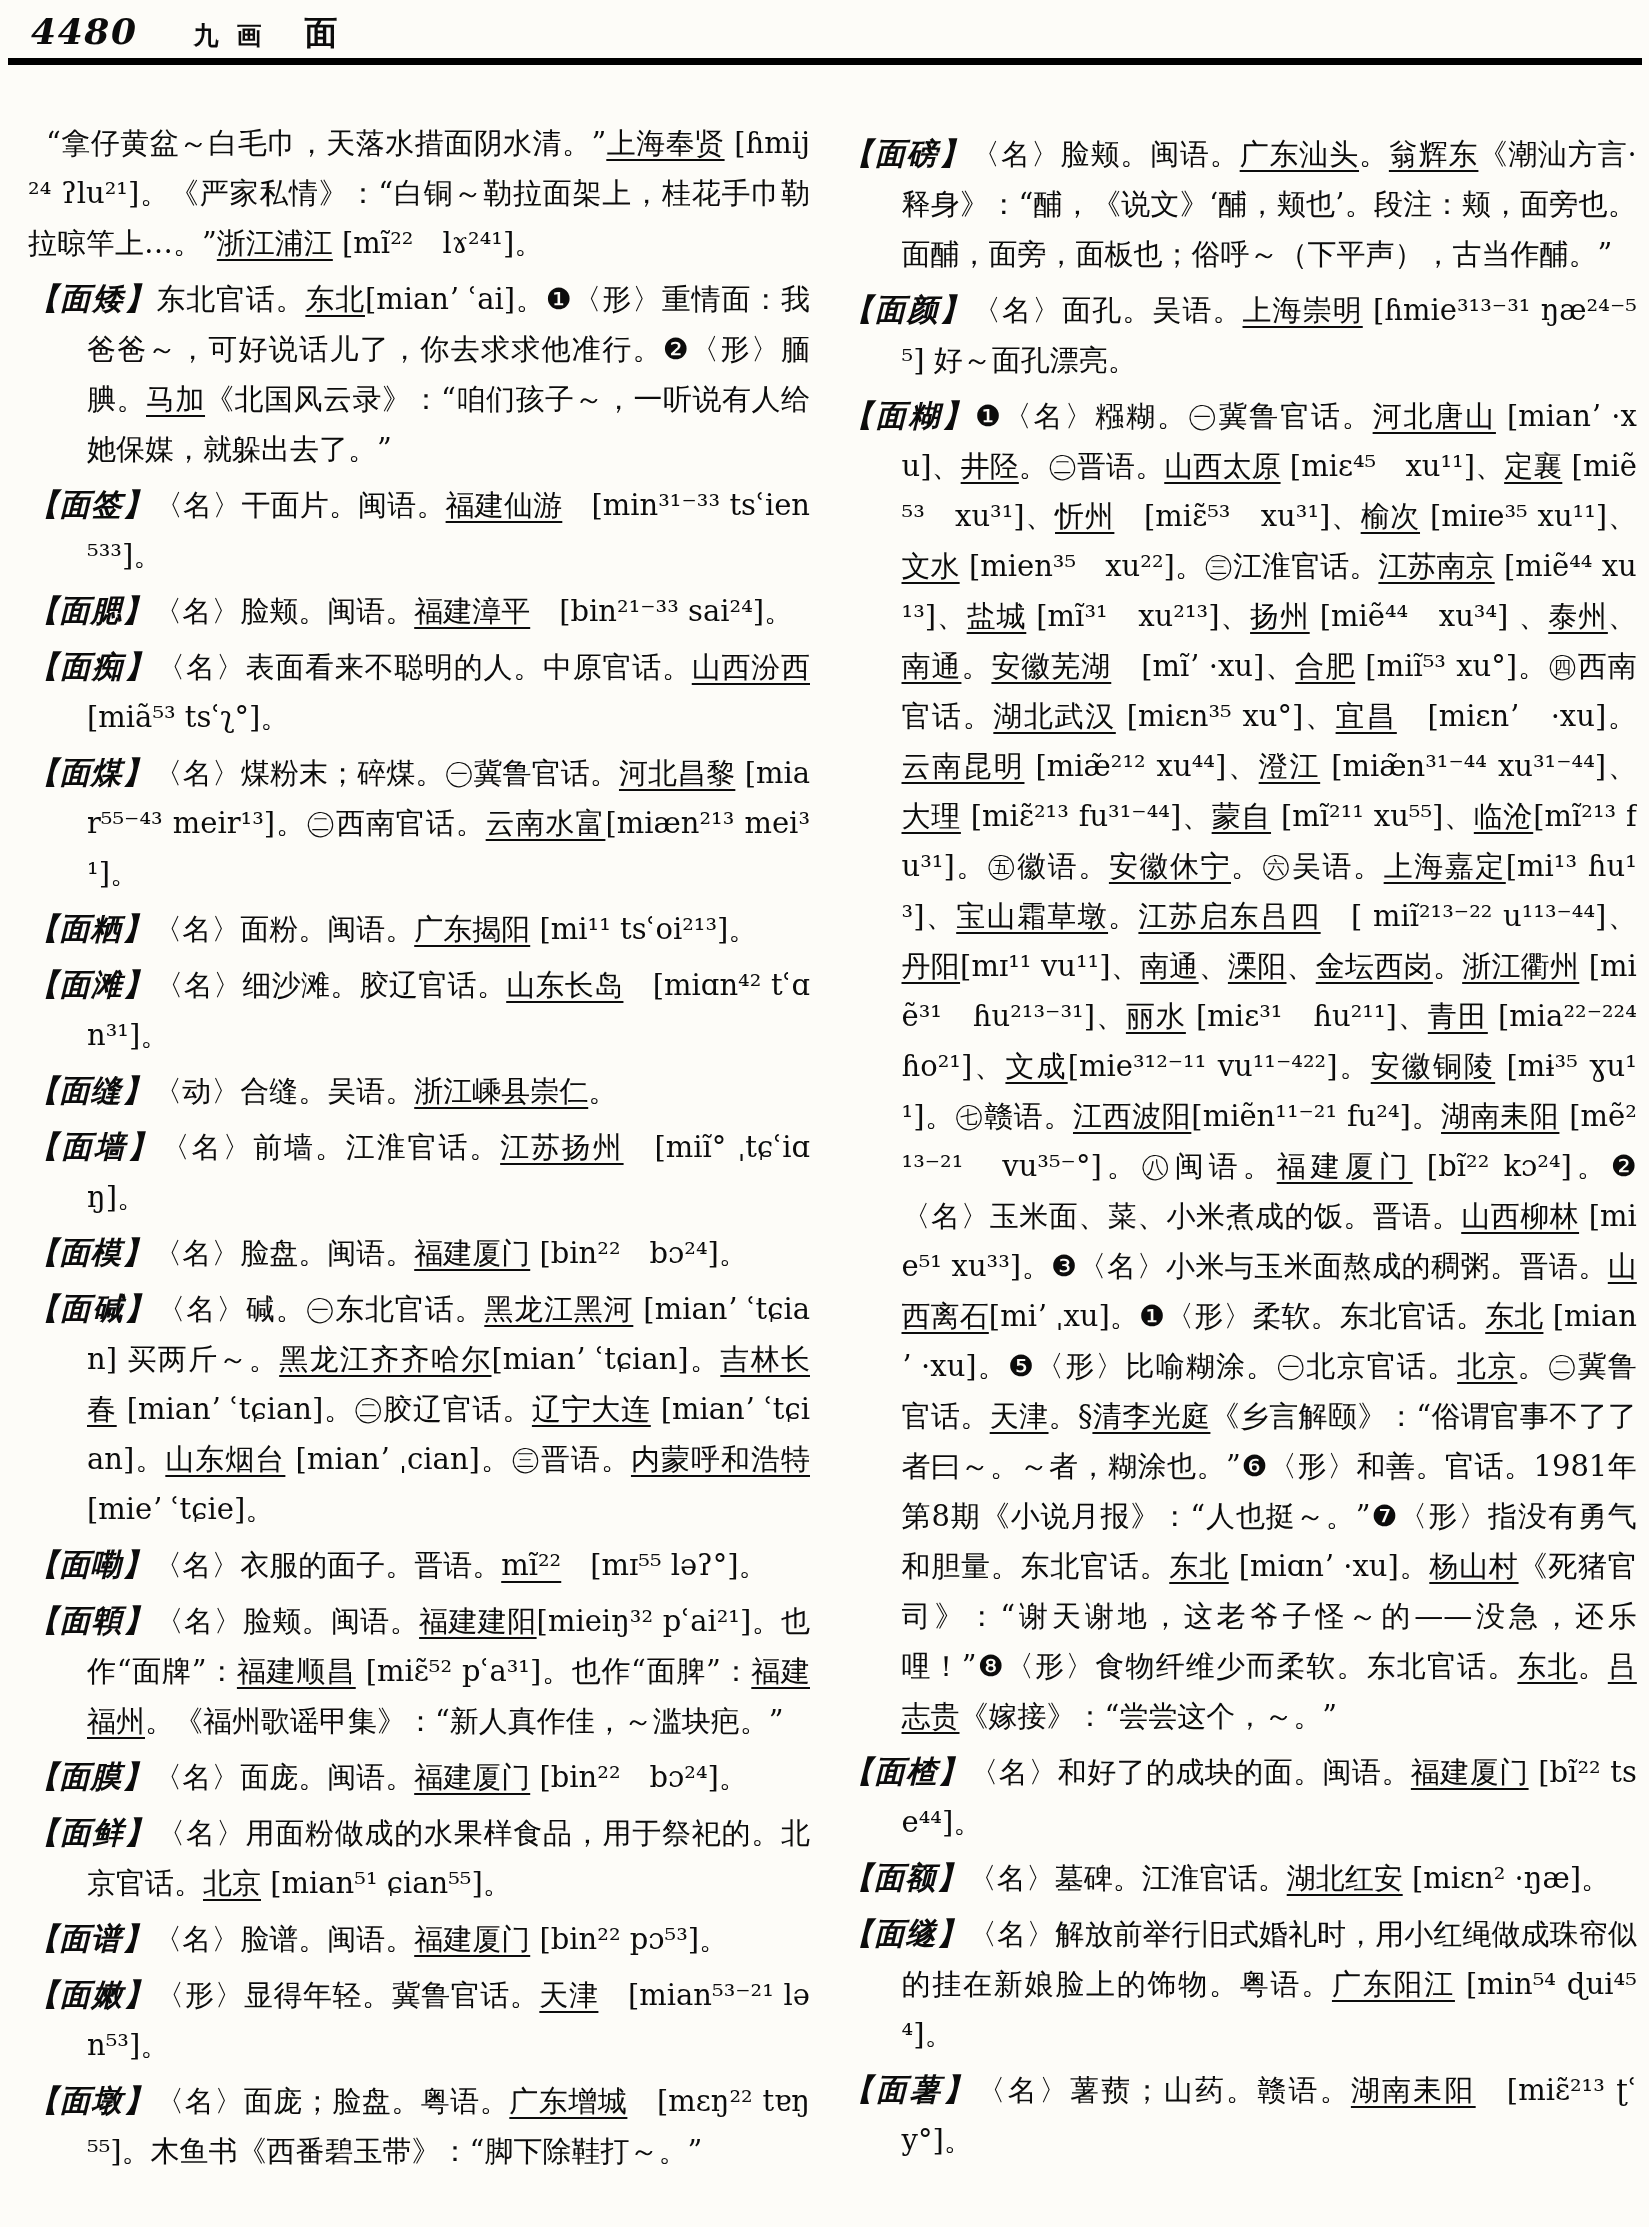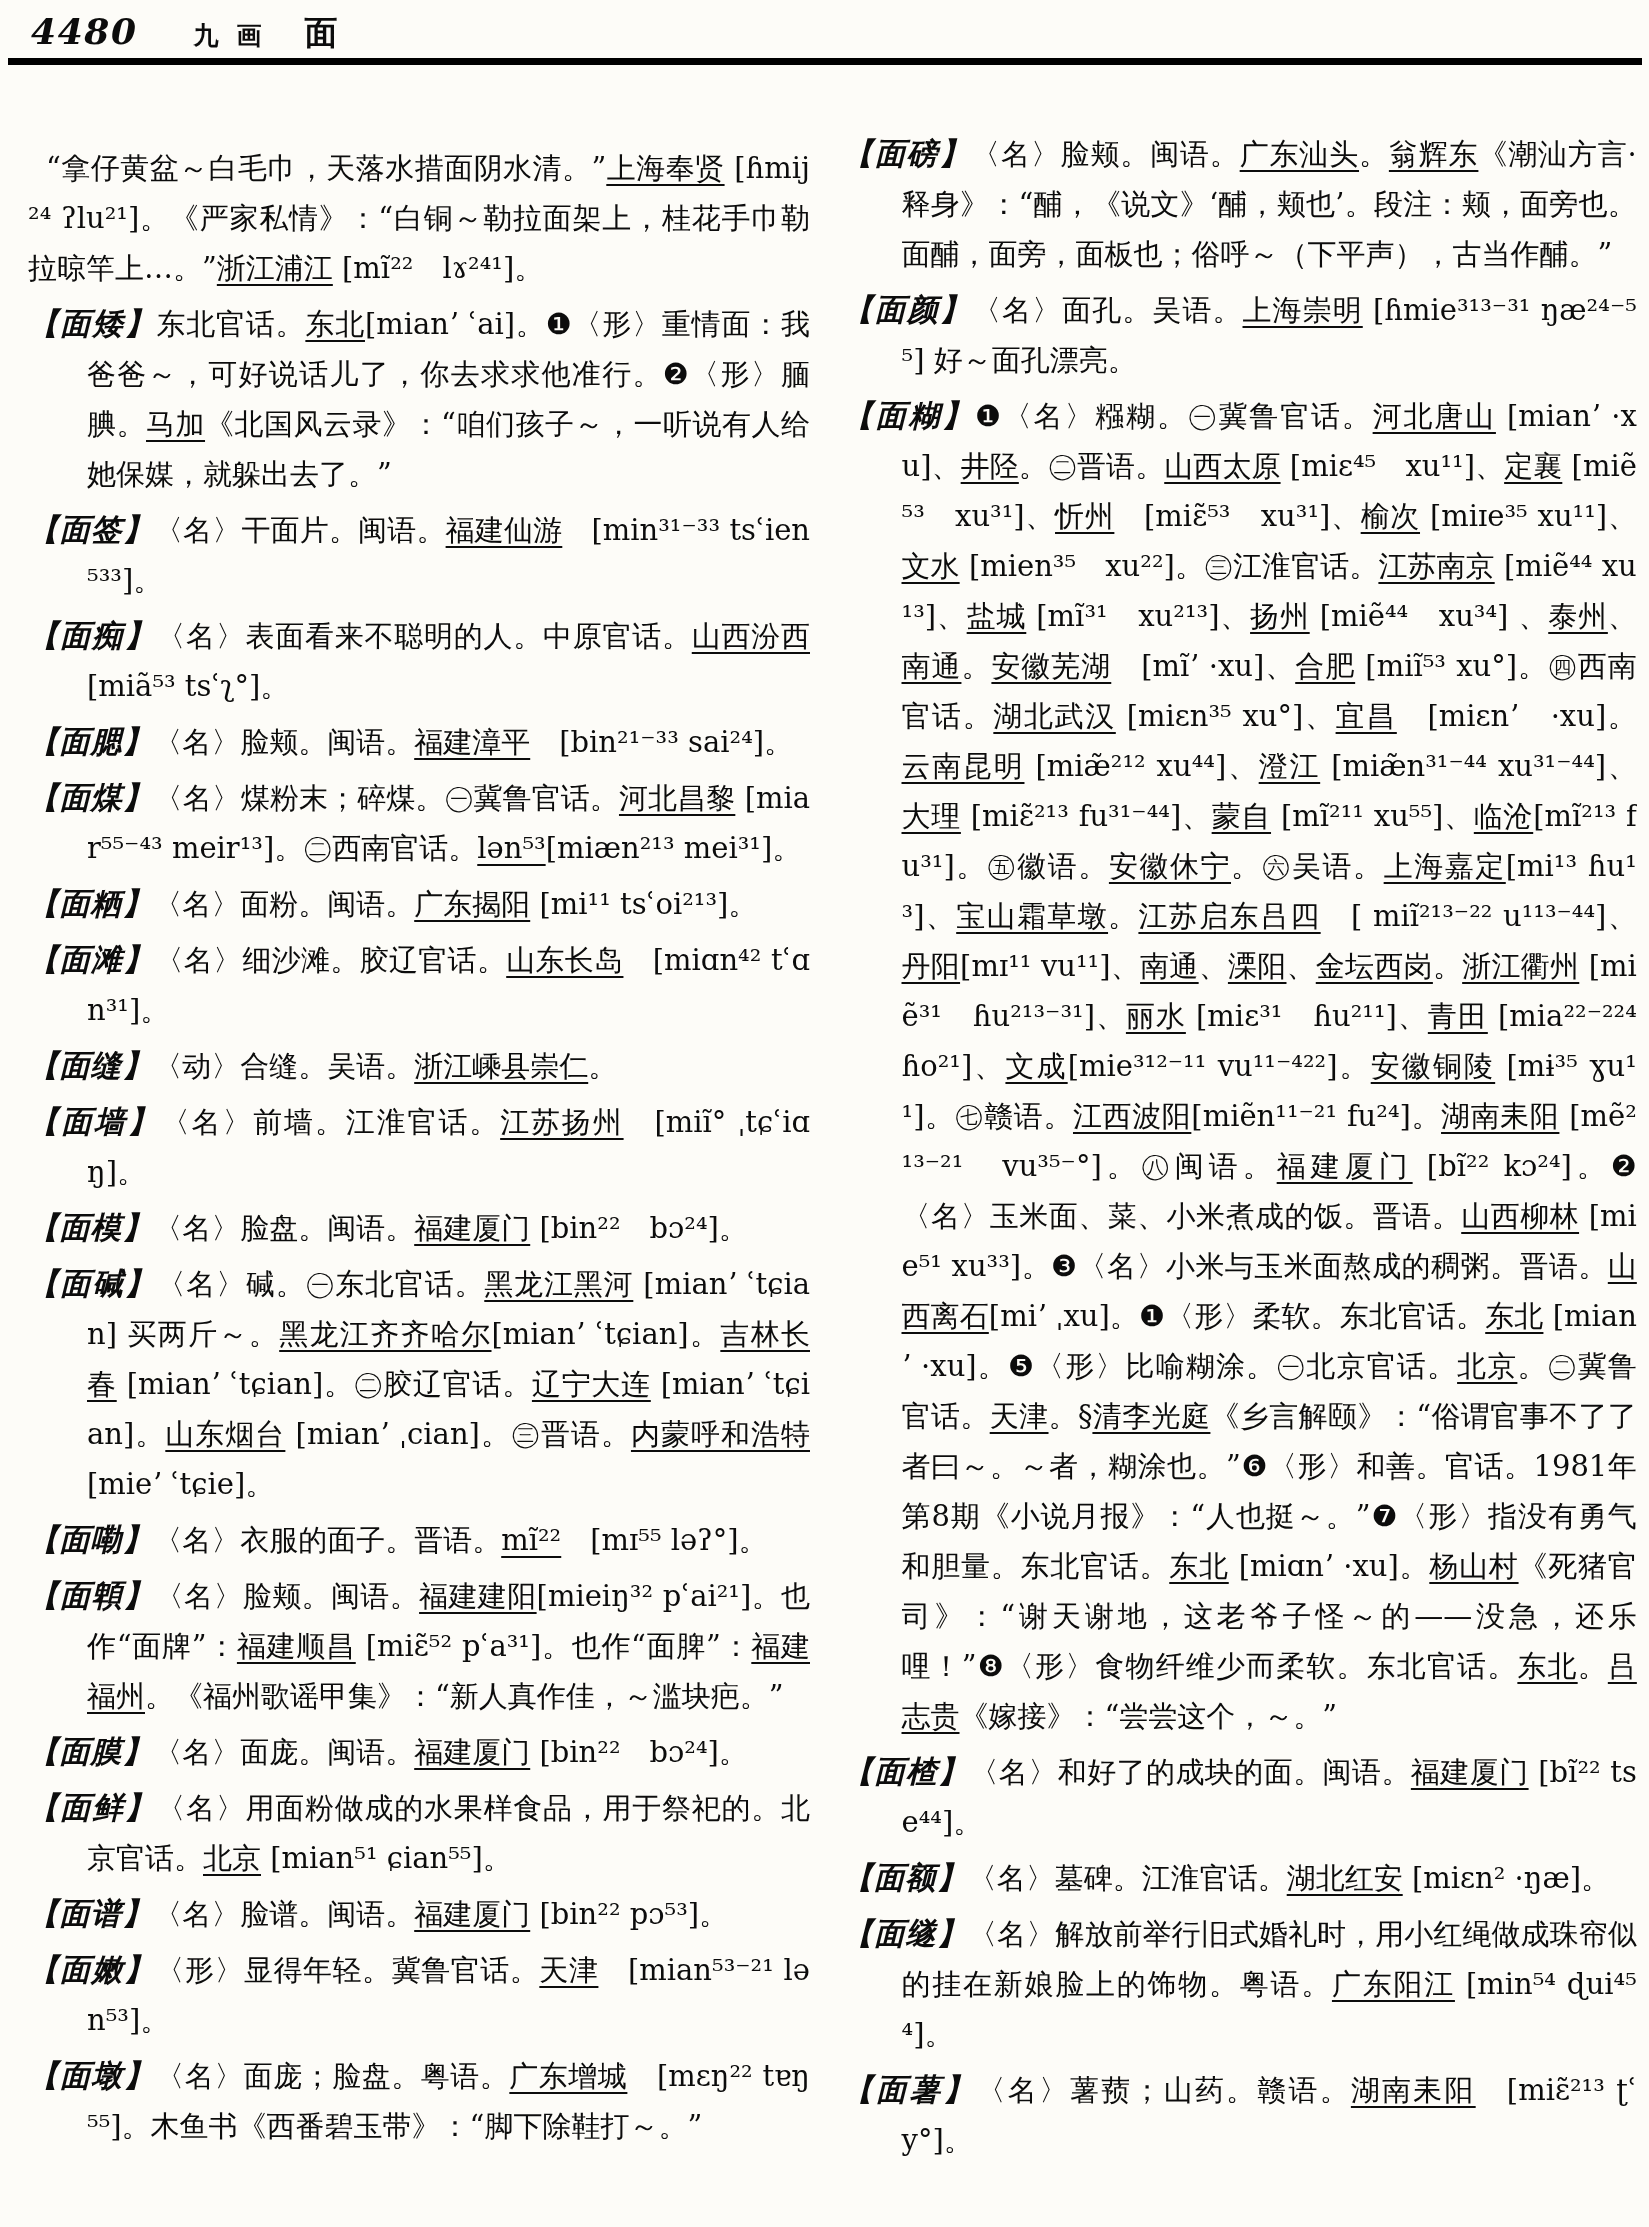--- a/index.html
+++ b/index.html
@@ -44,23 +44,23 @@
     <span class="pageno">4480</span>
     <span class="stroke">九画</span>
     <span class="radical">面</span>
   </div>
   <div class="toprule"></div>
   <div class="cols">
     <div class="col left" id="col-left">
         <p class="entry cont"><span>“拿仔黄盆～白毛巾，天落水措面阴水清。”<u>上海奉贤</u> [ɦmij²⁴ ʔlu²¹]。《严家私情》：“白铜～勒拉面架上，桂花手巾勒拉晾竿上…。”<u>浙江浦江</u> [mĩ²²　lɤ²⁴¹]。</span></p>
         <p class="entry"><span class="head">【面矮】</span><span>东北官话。<u>东北</u>[mianʼ ʿai]。❶〈形〉重情面：我爸爸～，可好说话儿了，你去求求他准行。❷〈形〉腼腆。<u>马加</u>《北国风云录》：“咱们孩子～，一听说有人给她保媒，就躲出去了。”</span></p>
         <p class="entry"><span class="head">【面签】</span><span>〈名〉干面片。闽语。<u>福建仙游</u>　[min³¹⁻³³ tsʿien⁵³³]。</span></p>
+        <p class="entry"><span class="head">【面腮】</span><span>〈名〉脸颊。闽语。<u>福建漳平</u>　[bin²¹⁻³³ sai²⁴]。</span></p>
         <p class="entry"><span class="head">【面痴】</span><span>〈名〉表面看来不聪明的人。中原官话。<u>山西汾西</u> [miã⁵³ tsʿʅ°]。</span></p>
-        <p class="entry"><span class="head">【面腮】</span><span>〈名〉脸颊。闽语。<u>福建漳平</u>　[bin²¹⁻³³ sai²⁴]。</span></p>
-        <p class="entry"><span class="head">【面煤】</span><span>〈名〉煤粉末；碎煤。㊀冀鲁官话。<u>河北昌黎</u> [miar⁵⁵⁻⁴³ meir¹³]。㊁西南官话。<u>lən⁵³</u>[miæn²¹³ mei³¹]。</span></p>
+        <p class="entry"><span class="head">【面煤】</span><span>〈名〉煤粉末；碎煤。㊀冀鲁官话。<u>河北昌黎</u> [miar⁵⁵⁻⁴³ meir¹³]。㊁西南官话。<u>云南水富</u>[miæn²¹³ mei³¹]。</span></p>
         <p class="entry"><span class="head">【面粞】</span><span>〈名〉面粉。闽语。<u>广东揭阳</u> [mi¹¹ tsʿoi²¹³]。</span></p>
         <p class="entry"><span class="head">【面滩】</span><span>〈名〉细沙滩。胶辽官话。<u>山东长岛</u>　[miɑn⁴² tʿɑn³¹]。</span></p>
         <p class="entry"><span class="head">【面缝】</span><span>〈动〉合缝。吴语。<u>浙江嵊县崇仁</u>。</span></p>
         <p class="entry"><span class="head">【面墙】</span><span>〈名〉前墙。江淮官话。<u>江苏扬州</u>　[miĩ° ˌtɕʿiɑŋ]。</span></p>
         <p class="entry"><span class="head">【面模】</span><span>〈名〉脸盘。闽语。<u>福建厦门</u> [bin²²　bɔ²⁴]。</span></p>
         <p class="entry"><span class="head">【面碱】</span><span>〈名〉碱。㊀东北官话。<u>黑龙江黑河</u> [mianʼ ʿtɕian] 买两斤～。<u>黑龙江齐齐哈尔</u>[mianʼ ʿtɕian]。<u>吉林长春</u> [mianʼ ʿtɕian]。㊁胶辽官话。<u>辽宁大连</u> [mianʼ ʿtɕian]。<u>山东烟台</u> [mianʼ ˌcian]。㊂晋语。<u>内蒙呼和浩特</u> [mieʼ ʿtɕie]。</span></p>
         <p class="entry"><span class="head">【面嘞】</span><span>〈名〉衣服的面子。晋语。<u>mĩ²²</u>　[mɪ⁵⁵ ləʔ°]。</span></p>
         <p class="entry"><span class="head">【面䫌】</span><span>〈名〉脸颊。闽语。<u>福建建阳</u>[mieiŋ³² pʿai²¹]。也作“面牌”：<u>福建顺昌</u> [miɛ̃⁵² pʿa³¹]。也作“面脾”：<u>福建福州</u>。《福州歌谣甲集》：“新人真作佳，～滥块疤。”</span></p>
         <p class="entry"><span class="head">【面膜】</span><span>〈名〉面庞。闽语。<u>福建厦门</u> [bin²²　bɔ²⁴]。</span></p>
         <p class="entry"><span class="head">【面鲜】</span><span>〈名〉用面粉做成的水果样食品，用于祭祀的。北京官话。<u>北京</u> [mian⁵¹ ɕian⁵⁵]。</span></p>

